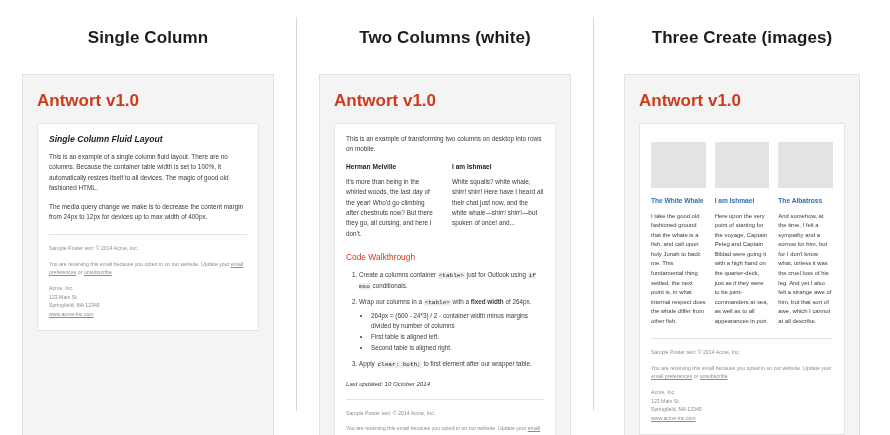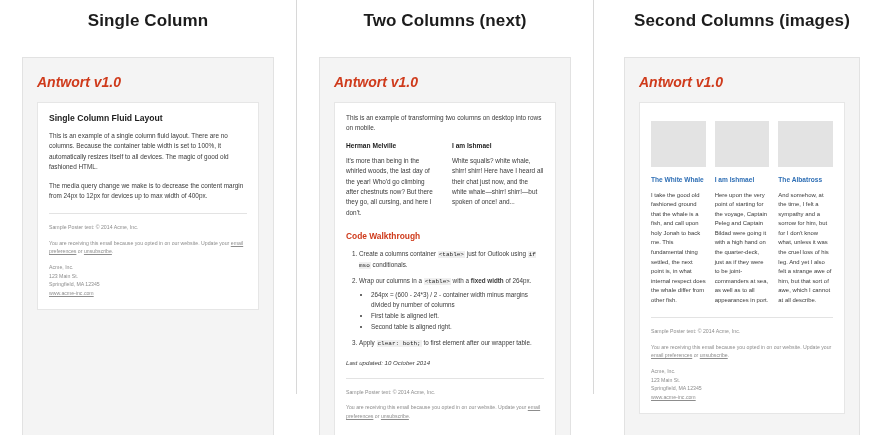--- a/index.html
+++ b/index.html
@@ -12,20 +12,21 @@
     background: #ffffff;
     font-family: "Liberation Sans", sans-serif;
     color: #333;
     overflow: hidden;
   }
   .stage {
     display: flex;
     width: 890px;
     height: 394px;
     box-sizing: border-box;
+    margin-top: 17px;
   }
   .panel {
     flex: 1 1 0;
     box-sizing: border-box;
     padding: 0 14px;
     position: relative;
   }
   .panel + .panel {
     border-left: 1px solid #d8d8d8;
   }
@@ -43,34 +44,34 @@
     border: 1px solid #e2e2e2;
     box-sizing: border-box;
     height: 380px;
     overflow: hidden;
     padding: 14px 14px 0 14px;
   }
   .email.wide { margin-left: 16px; margin-right: 16px; }
   .brand {
     color: #cf3a1b;
     font-weight: bold;
-    font-size: 14px;
+    font-size: 17px;
     margin: 2px 0 12px 0;
-    font-style: italic;
   }
   .card {
     background: #ffffff;
     border: 1px solid #e6e6e6;
     padding: 10px 11px 12px 11px;
   }
   h2.sec {
     font-size: 8.6px;
     font-weight: bold;
     margin: 0 0 8px 0;
     color: #1d1d1d;
+    font-style: italic;
   }
   p.body {
     font-size: 6.4px;
     line-height: 1.62;
     margin: 0 0 8px 0;
     color: #3a3a3a;
   }
   p.body:last-child { margin-bottom: 0; }
 
   .divider {
@@ -98,21 +99,21 @@
   }
   .cols2 > div { flex: 1 1 0; }
   .colhead {
     font-size: 6.6px;
     font-weight: bold;
     margin: 0 0 7px 0;
     color: #1d1d1d;
   }
   h3.sub {
     font-size: 8.4px;
-    font-weight: bold;
+    font-weight: normal;
     color: #cf3a1b;
     margin: 13px 0 8px 0;
   }
   ol.walk {
     margin: 0;
     padding-left: 13px;
     font-size: 6.3px;
     line-height: 1.6;
     color: #3a3a3a;
   }
@@ -188,21 +189,21 @@
             <div>123 Main St.</div>
             <div>Springfield, MA 12345</div>
             <a href="#">www.acme-inc.com</a>
           </div>
         </div>
       </div>
     </div>
   </div>
 
   <div class="panel">
-    <div class="panel-title">Two Columns (next)</div>
+    <div class="panel-title">Two Columns (white)</div>
     <div class="email">
       <div class="brand">Antwort v1.0</div>
       <div class="card">
         <p class="body">This is an example of transforming two columns on desktop into rows on mobile.</p>
         <div class="cols2">
           <div>
             <div class="colhead">Herman Melville</div>
             <p class="body">It's more than being in the whirled woods, the last day of the year! Who'd go climbing after chestnuts now? But there they go, all cursing, and here I don't.</p>
           </div>
           <div>
@@ -234,21 +235,21 @@
           <div class="blk">
             <span>You are receiving this email because you opted in on our website. Update your </span><a href="#">email preferences</a><span> or </span><a href="#">unsubscribe</a><span>.</span>
           </div>
 
         </div>
       </div>
     </div>
   </div>
 
   <div class="panel">
-    <div class="panel-title">Second Columns (images)</div>
+    <div class="panel-title">Three Create (images)</div>
     <div class="email wide">
       <div class="brand">Antwort v1.0</div>
       <div class="card">
         <div class="cols3">
           <div>
             <div class="imgbox"></div>
             <div class="imgtitle">The White Whale</div>
             <p class="imgtext">I take the good old fashioned ground that the whale is a fish, and call upon holy Jonah to back me. This fundamental thing settled, the next point is, in what internal respect does the whale differ from other fish.</p>
           </div>
           <div>

